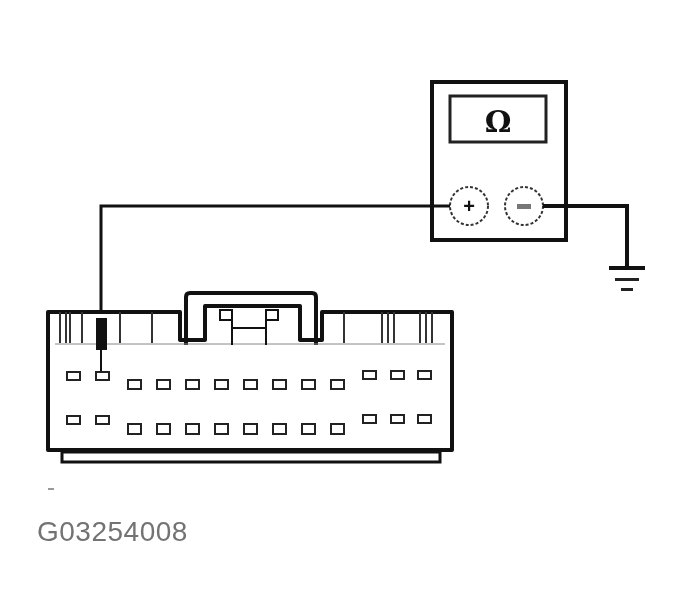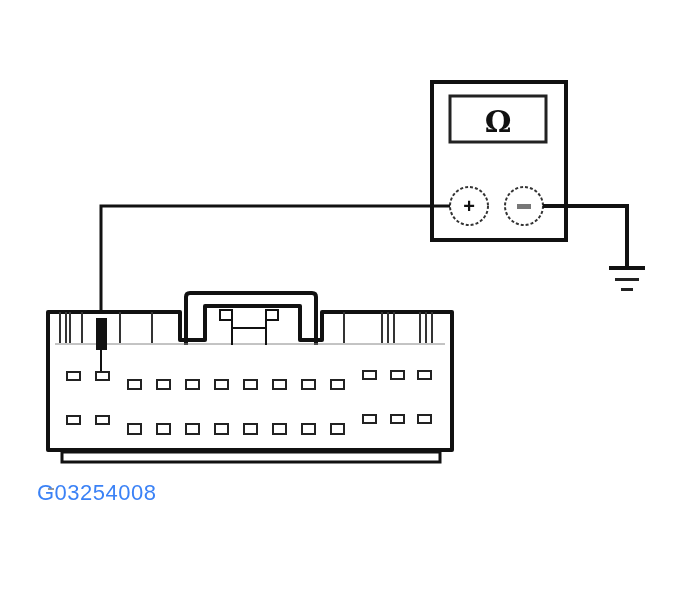--- a/index.html
+++ b/index.html
@@ -1,18 +1,18 @@
 <!DOCTYPE html>
 <html><head>
 <meta charset="utf-8">
 <style>
   html, body { margin:0; padding:0; background:#ffffff; }
   body { width:691px; height:609px; position:relative; overflow:hidden; font-family:"Liberation Sans", sans-serif; }
   svg { position:absolute; left:0; top:0; }
-  .caption { position:absolute; left:37px; top:480px; font-size:22px; color:#3b82f6; font-family:"Liberation Sans", sans-serif; letter-spacing:0.5px; }
+  .caption { position:absolute; left:37px; top:516px; font-size:28px; color:#737373; font-family:"Liberation Sans", sans-serif; letter-spacing:0.5px; }
   .omega { font-family:"DejaVu Serif", serif; }
 </style>
 </head>
 <body>
 
 <svg width="691" height="609" viewBox="0 0 691 609" xmlns="http://www.w3.org/2000/svg">
 
   <g>
     <rect x="432" y="82" width="134" height="158" fill="#fff" stroke="#111" stroke-width="4"></rect>
     <rect x="450" y="96" width="96" height="46" fill="#fff" stroke="#222" stroke-width="3"></rect>

